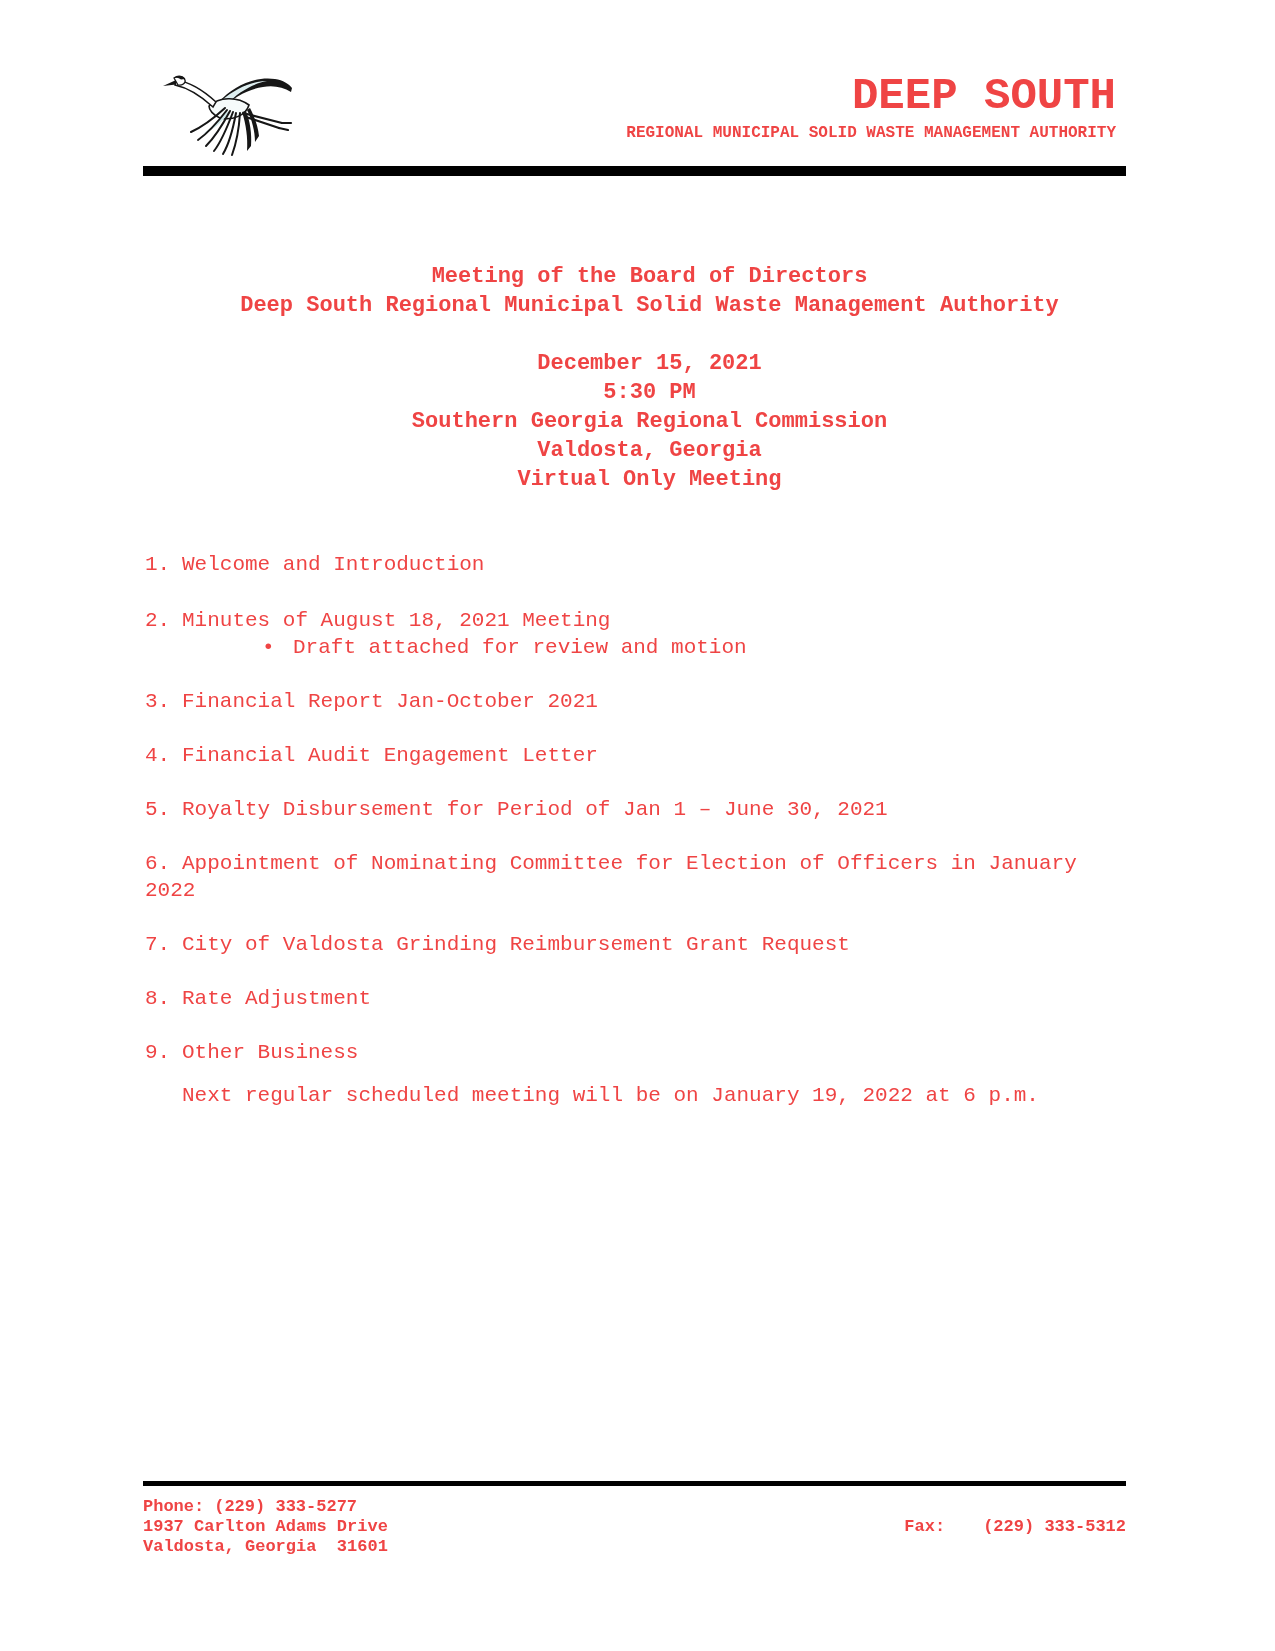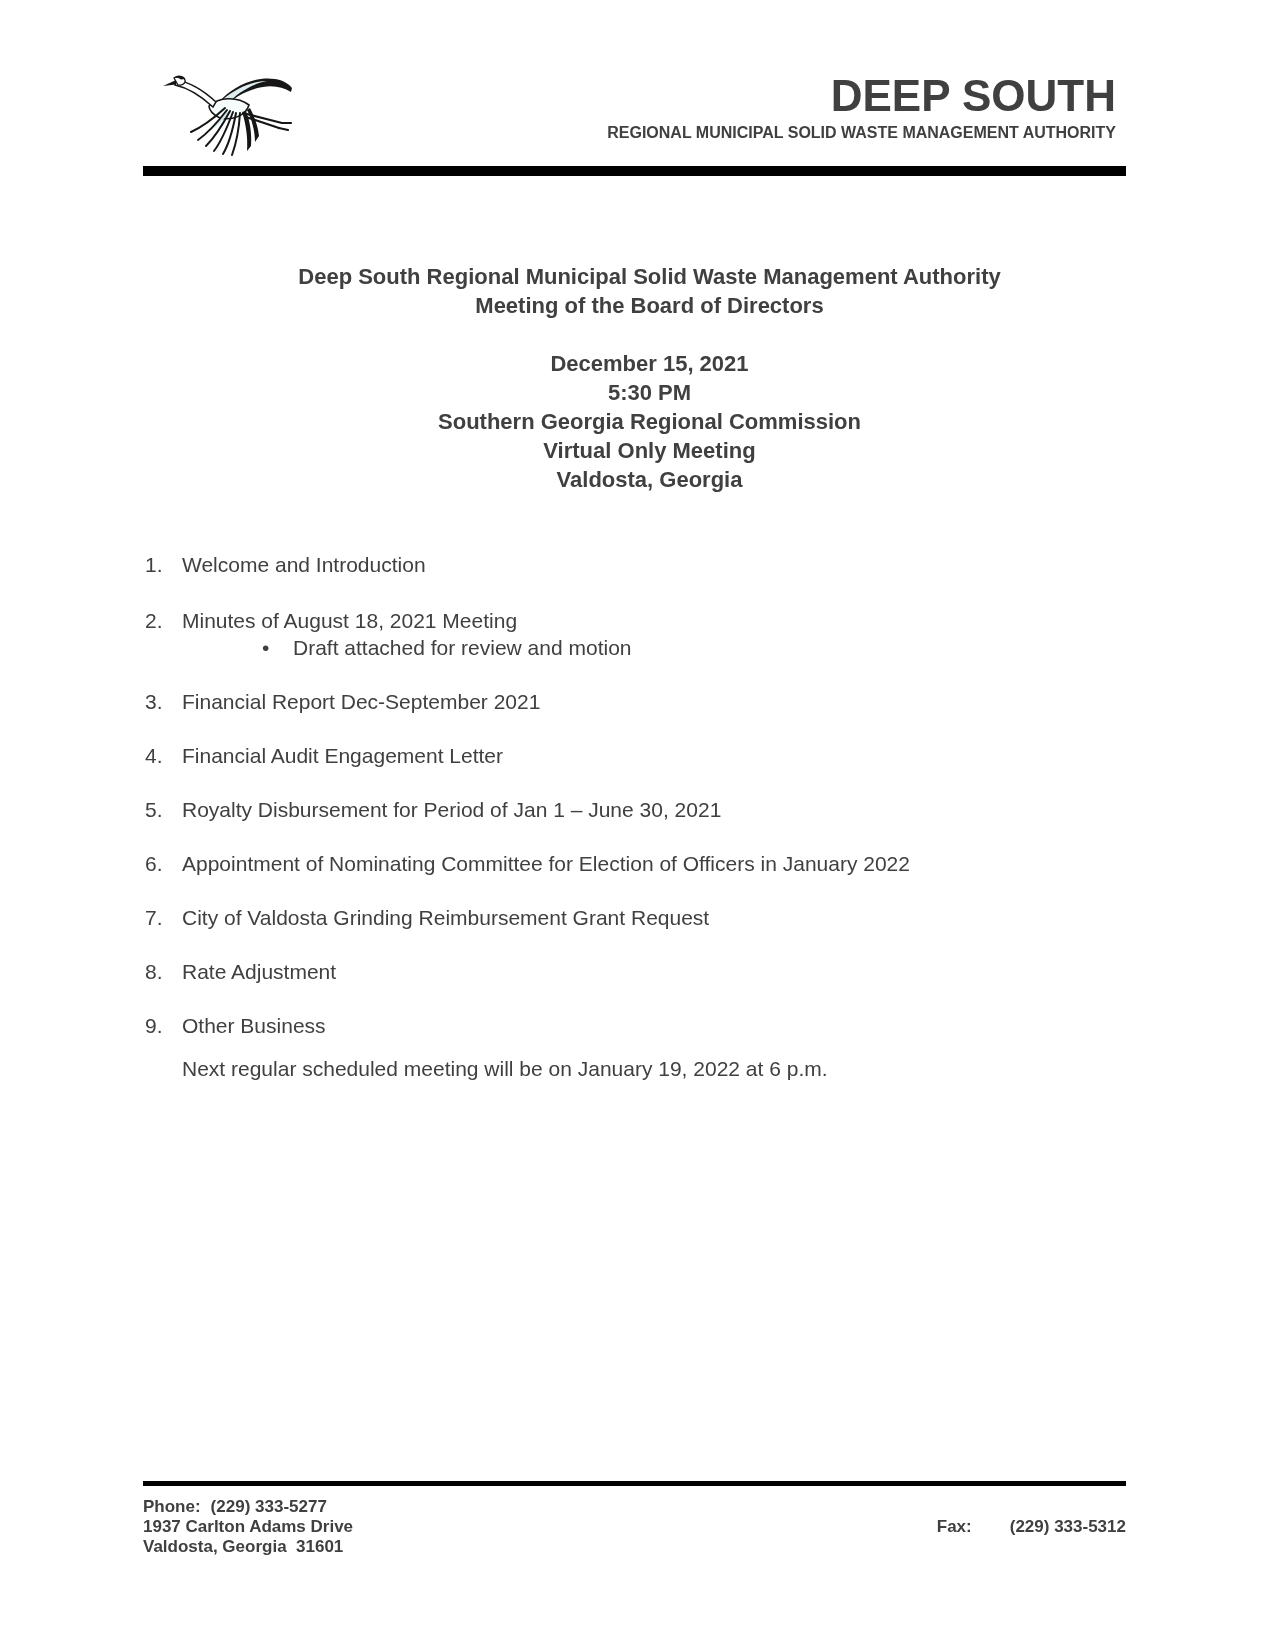--- a/index.html
+++ b/index.html
@@ -1,22 +1,22 @@
 <!DOCTYPE html>
 <html><head>
 <meta charset="utf-8">
 <style>
   html,body { margin:0; padding:0; background:#e8e8e8; }
   .page {
     position:relative;
     width:1275px; height:1651px;
     margin:0 auto;
     background:#ffffff;
-    color:#404040;
-    font-family:Liberation Sans, sans-serif;
+    color:#ef4444;
+    font-family:Liberation Mono, monospace;
     overflow:hidden;
     box-sizing:border-box;
   }
   .content { padding:62px 149px 0 143px; }
 
   
   .header { position:relative; height:114px; }
   .logo { position:absolute; left:20px; top:2px; width:132px; height:96px; }
   .titles { text-align:right; padding-right:10px; }
   .org-title { font-size:44px; line-height:44px; font-weight:bold; padding-top:12px; }
@@ -89,35 +89,35 @@
         </svg>
       </div>
       <div class="titles">
         <div class="org-title">DEEP SOUTH</div>
         <div class="org-subtitle">REGIONAL MUNICIPAL SOLID WASTE MANAGEMENT AUTHORITY</div>
       </div>
       <div class="thick-rule"></div>
     </header>
 
     <section class="meeting-info">
+      <div>Meeting of the Board of Directors</div>
       <div>Deep South Regional Municipal Solid Waste Management Authority</div>
-      <div>Meeting of the Board of Directors</div>
       <div class="mi-gap"></div>
       <div>December 15, 2021</div>
       <div>5:30 PM</div>
       <div>Southern Georgia Regional Commission</div>
+      <div>Valdosta, Georgia</div>
       <div>Virtual Only Meeting</div>
-      <div>Valdosta, Georgia</div>
     </section>
 
     <section class="agenda-list">
         <div class="agenda-item"><span class="num">1.</span><span>Welcome and Introduction</span></div>
         <div class="agenda-item has-sub"><span class="num">2.</span><span>Minutes of August 18, 2021 Meeting</span></div>
         <div class="agenda-sub"><span class="bullet">•</span><span>Draft attached for review and motion</span></div>
-        <div class="agenda-item"><span class="num">3.</span><span>Financial Report Dec-September 2021</span></div>
+        <div class="agenda-item"><span class="num">3.</span><span>Financial Report Jan-October 2021</span></div>
         <div class="agenda-item"><span class="num">4.</span><span>Financial Audit Engagement Letter</span></div>
         <div class="agenda-item"><span class="num">5.</span><span>Royalty Disbursement for Period of Jan 1 – June 30, 2021</span></div>
         <div class="agenda-item"><span class="num">6.</span><span>Appointment of Nominating Committee for Election of Officers in January 2022</span></div>
         <div class="agenda-item"><span class="num">7.</span><span>City of Valdosta Grinding Reimbursement Grant Request</span></div>
         <div class="agenda-item"><span class="num">8.</span><span>Rate Adjustment</span></div>
         <div class="agenda-item"><span class="num">9.</span><span>Other Business</span></div>
       </section>
 
     <div class="next-meeting">Next regular scheduled meeting will be on January 19, 2022 at 6 p.m.</div>
   </div>

